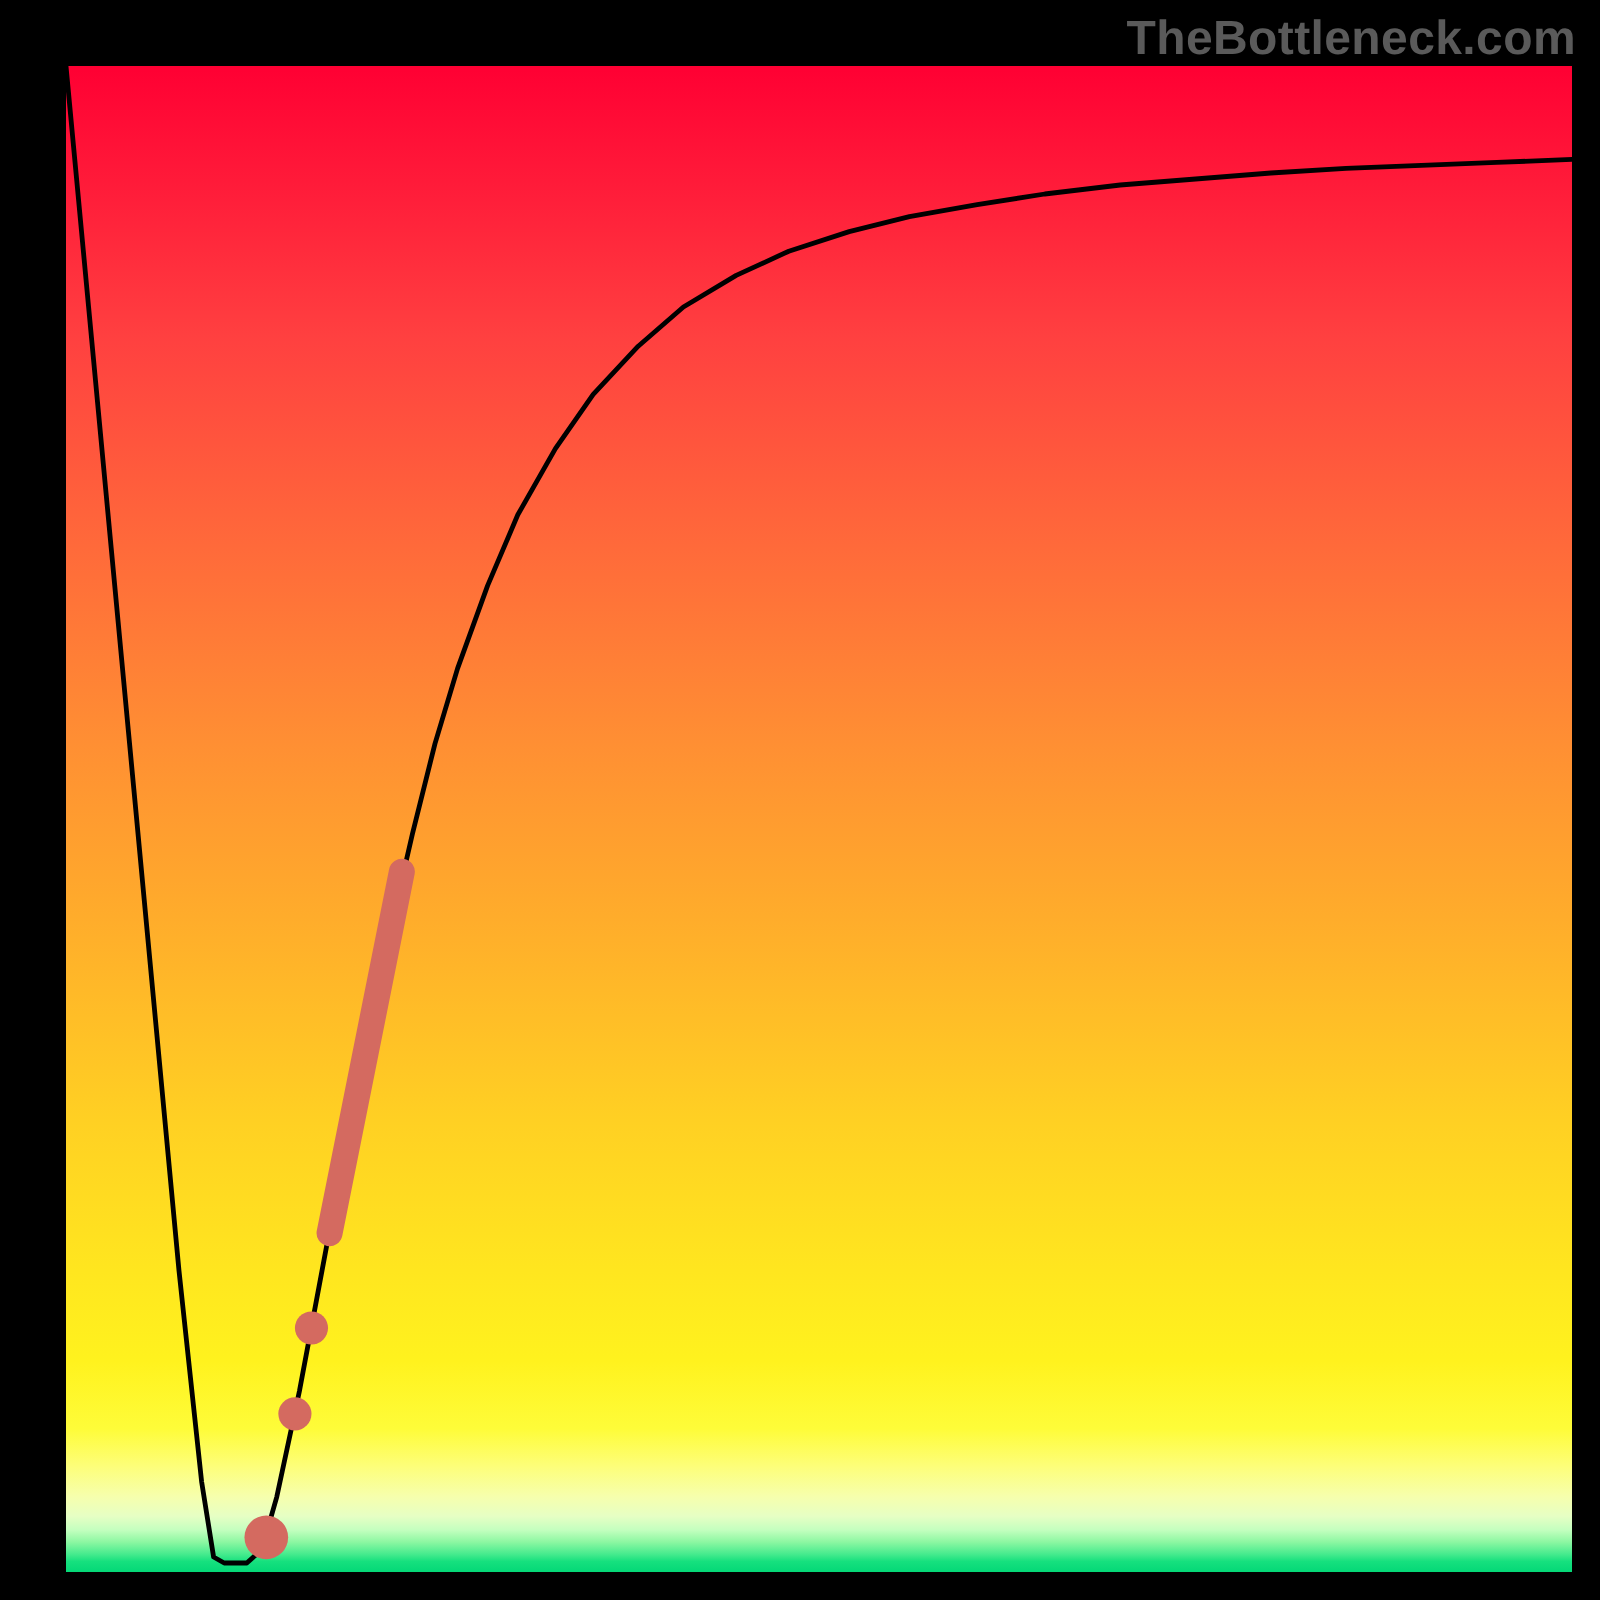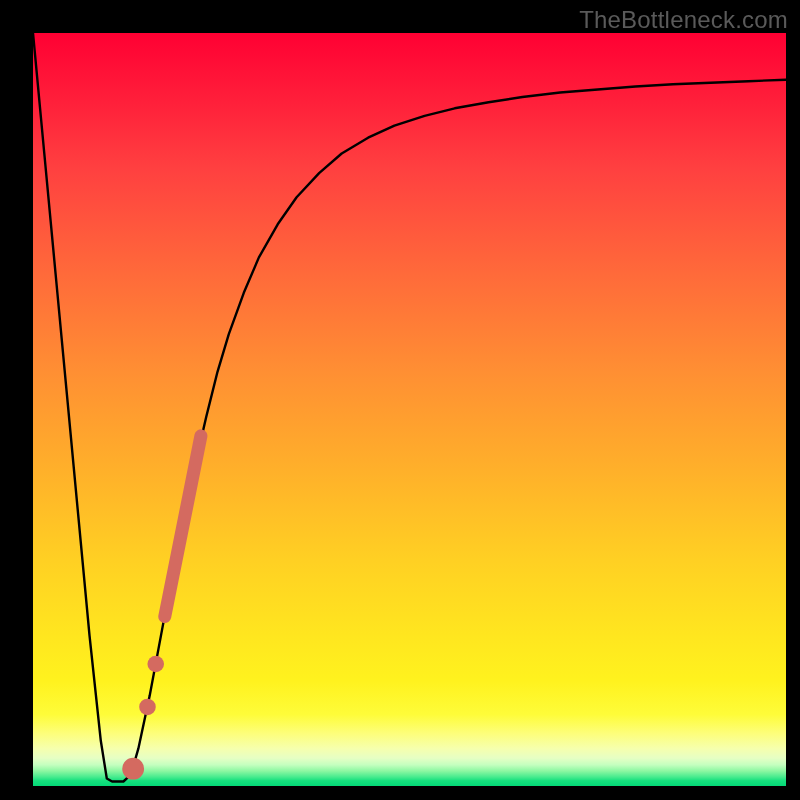--- a/index.html
+++ b/index.html
@@ -52,21 +52,21 @@
     top: 0;
     width: 753px;
     height: 753px;
   }
   .watermark {
     position: absolute;
     top: 6px;
     right: 12px;
     color: #5a5a5a;
     font-size: 24px;
-    font-weight: 400;
+    font-weight: 700;
     letter-spacing: 0.2px;
     user-select: none;
   }
 </style>
 </head>
 <body>
 
 <div class="frame">
   <div class="watermark">TheBottleneck.com</div>
 

